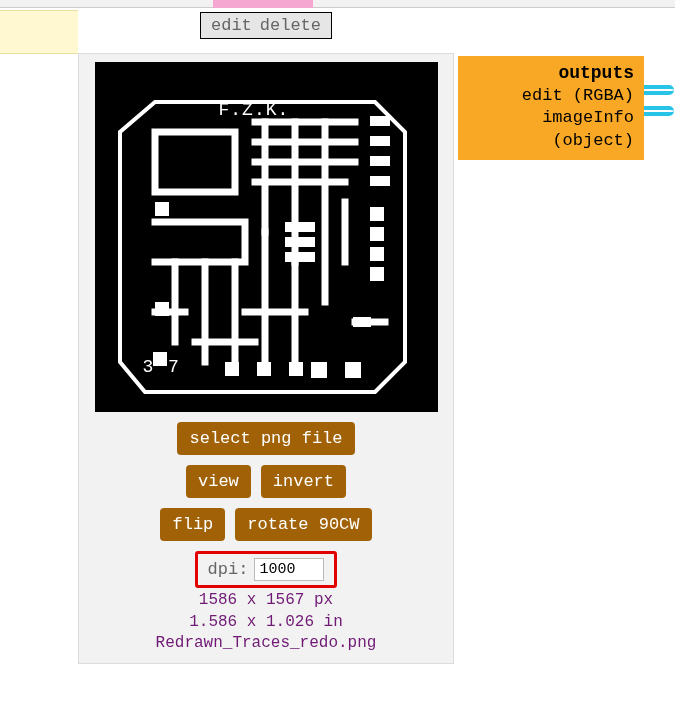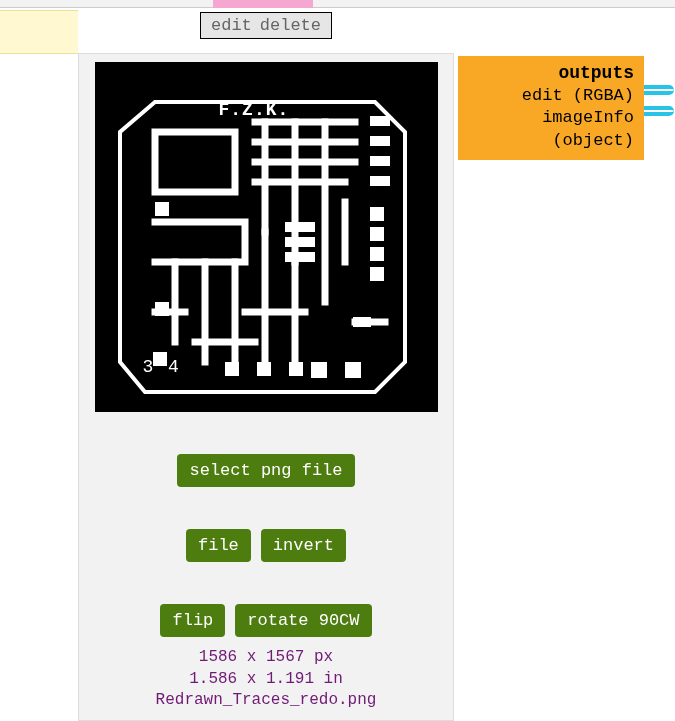--- a/index.html
+++ b/index.html
@@ -67,33 +67,32 @@
     width: 343px;
     height: 350px;
     background: #000;
     position: relative;
     color: #fff;
     font-size: 18px;
     font-family: inherit;
     margin-bottom: 10px;
   }
   .pcb-canvas svg { position:absolute; top:0; left:0; width:100%; height:100%; }
-  .pcb-label-fzk { position:absolute; top:38px; left:124px; letter-spacing:1px;font-weight:bold; }
+  .pcb-label-fzk { position:absolute; top:38px; left:124px; letter-spacing:1px; }
   .pcb-label-34 { position:absolute; bottom:35px; left:48px; letter-spacing:2px; }
   .btn-row { display:flex; gap:10px; margin-bottom:10px; }
   .btn {
-    background: #4d7c0f;
+    background: #a16207;
     color: #fff;
     font-family: inherit;
     font-size: 17px;
     border: none;
     border-radius: 4px;
     padding: 7px 12px;
     cursor: pointer;
-    margin-top: 32px;
   }
   .dpi-row {
     display:flex;
     align-items:center;
     gap:6px;
     border: 3px solid #e20000;
     border-radius: 3px;
     padding: 4px 10px;
     margin-bottom: 2px;
   }
@@ -186,38 +185,42 @@
         <rect x="130" y="300" width="14" height="14"></rect>
         <rect x="162" y="300" width="14" height="14"></rect>
         <rect x="194" y="300" width="14" height="14"></rect>
         <rect x="190" y="160" width="30" height="10"></rect>
         <rect x="190" y="175" width="30" height="10"></rect>
         <rect x="190" y="190" width="30" height="10"></rect>
         <rect x="60" y="140" width="14" height="14"></rect>
       </g>
     </svg>
     <div class="pcb-label-fzk">F.Z.K.</div>
-    <div class="pcb-label-34">3 4</div>
+    <div class="pcb-label-34">3 7</div>
   </div>
 
   <div class="btn-row">
     <button class="btn">select png file</button>
   </div>
   <div class="btn-row">
-    <button class="btn">file</button>
+    <button class="btn">view</button>
     <button class="btn">invert</button>
   </div>
   <div class="btn-row">
     <button class="btn">flip</button>
     <button class="btn">rotate 90CW</button>
   </div>
 
+  <div class="dpi-row">
+    <label>dpi:</label>
+    <input type="text" value="1000" style="">
+  </div>
 
   <div class="info-line">1586 x 1567 px</div>
-  <div class="info-line">1.586 x 1.191 in</div>
+  <div class="info-line">1.586 x 1.026 in</div>
   <div class="info-line">Redrawn_Traces_redo.png</div>
 </div>
 
 <div class="outputs-box">
   <div class="title">outputs</div>
   <div class="line">edit (RGBA)</div>
   <div class="line">imageInfo (object)</div>
 </div>
 <div class="wire wire1"></div>
 <div class="wire wire2"></div>

